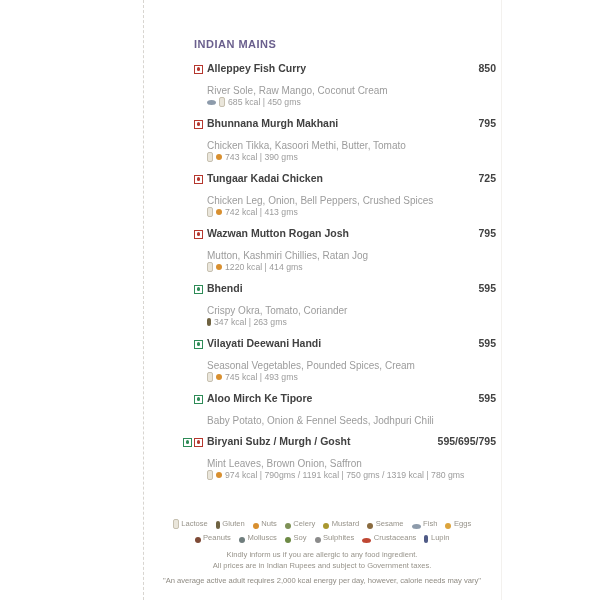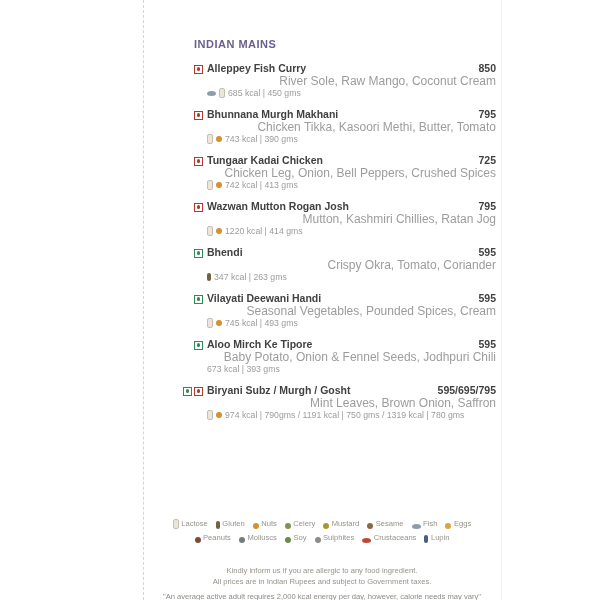--- a/index.html
+++ b/index.html
@@ -33,33 +33,33 @@
   }
   .mark{
     width:7px;height:7px;border:1px solid;display:inline-flex;
     align-items:center;justify-content:center;background:#fff;flex:0 0 auto;
   }
   .mark .dot{width:3.5px;height:3.5px;border-radius:50%;}
   .mark.veg{border-color:var(--veg,#2e8b57);}
   .mark.veg .dot{background:var(--veg,#2e8b57);}
   .mark.nonveg{border-color:var(--nonveg,#b5372e);}
   .mark.nonveg .dot{background:var(--nonveg,#b5372e);}
-  .item-desc{font-size:12px;color:#9c9c9c;line-height:11px;margin-top:1px;text-align:right;}
+  .item-desc{font-size:10px;color:#9c9c9c;line-height:11px;margin-top:10px;}
   .item-meta{font-size:8.7px;color:#9c9c9c;line-height:12px;display:flex;align-items:center;gap:3px;}
   .meta-text{white-space:nowrap;}
   .allergen-icon{display:inline-block;flex:0 0 auto;}
   .allergen-icon.circle{width:6px;height:6px;border-radius:50%;}
   .allergen-icon.tall{width:4px;height:8px;border-radius:2px;}
   .allergen-icon.wide{width:9px;height:5px;border-radius:50%;}
   .footer{
     position:absolute;left:143px;top:518px;width:358px;text-align:center;color:#97938a;
   }
   .legend-row{font-size:7.6px;line-height:11px;}
   .legend-entry{display:inline-flex;align-items:flex-end;gap:2.5px;margin:0 4px;}
-  .notes{margin-top:20px;font-size:7.6px;line-height:10.5px;}
+  .notes{margin-top:4px;font-size:7.6px;line-height:10.5px;}
   .indicator-line{font-size:7.6px;line-height:11px;display:flex;justify-content:center;align-items:center;gap:4px;}
   .indicator-line .mark{position:static;transform:none;width:6px;height:6px;}
   .indicator-line .mark .dot{width:3px;height:3px;}
   .indicator-label{margin-right:6px;}
   .disclaimer{margin-top:5px;font-size:7.6px;line-height:10px;color:#8f8b83;}
 </style>
 </head>
 <body style="--accent: #6a5f8d; --veg: #2e8b57; --nonveg: #b5372e;">
 
 <div class="page-edge-left"></div>
@@ -180,23 +180,20 @@
     <div class="item-head">
       <span class="marks">
             <span class="mark veg">
               <span class="dot"></span>
             </span>
           </span>
       <span class="item-title">Aloo Mirch Ke Tipore</span>
       <span class="item-price">595</span>
     </div>
     <div class="item-desc">Baby Potato, Onion &amp; Fennel Seeds, Jodhpuri Chili</div>
-    <div class="item-meta">
-          <span class="meta-text">673 kcal | 393 gms</span>
-        </div>
   </div>
 
   <div class="item">
     <div class="item-head">
       <span class="marks">
             <span class="mark veg">
               <span class="dot"></span>
             </span>
             <span class="mark nonveg">
               <span class="dot"></span>

